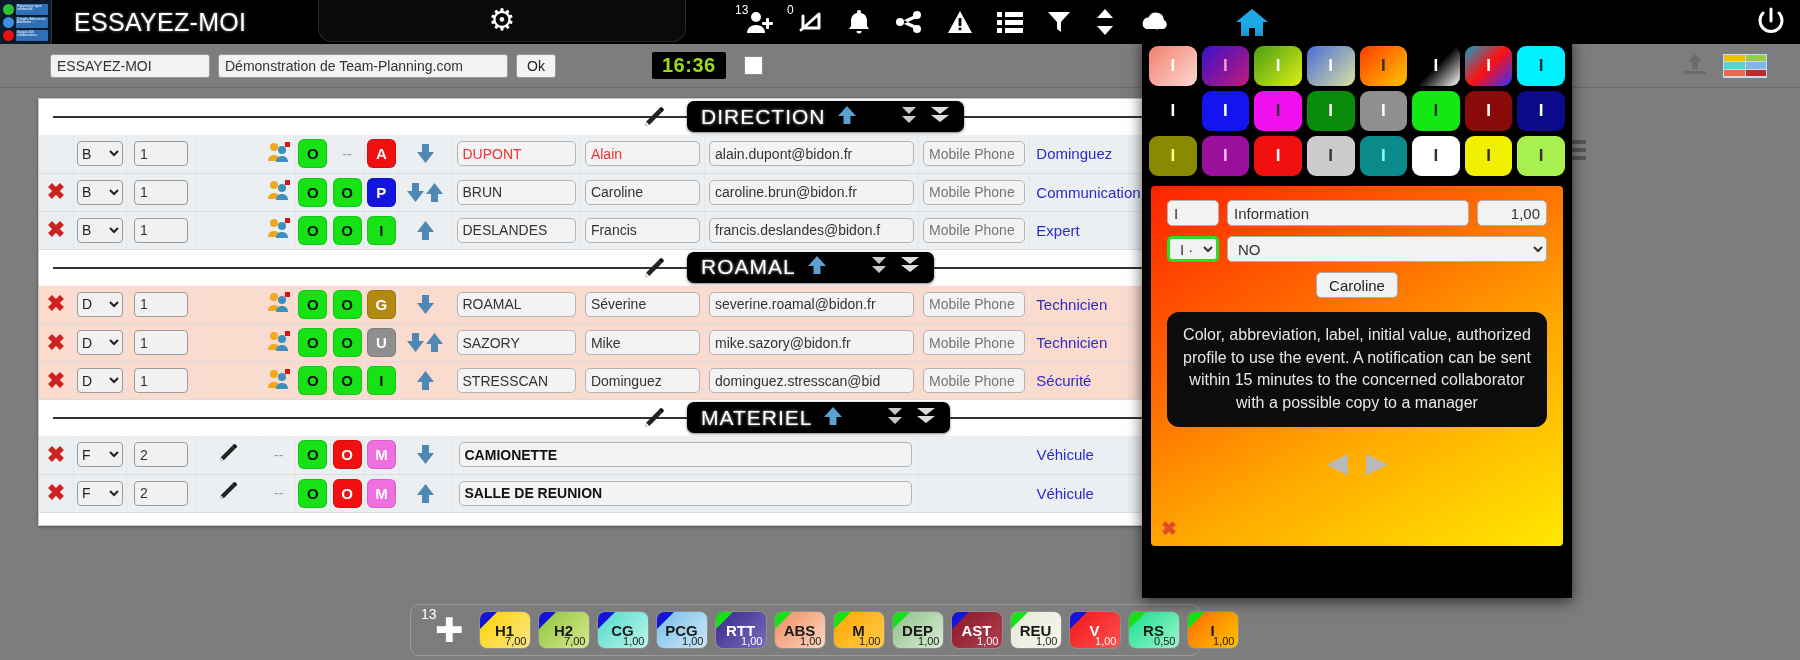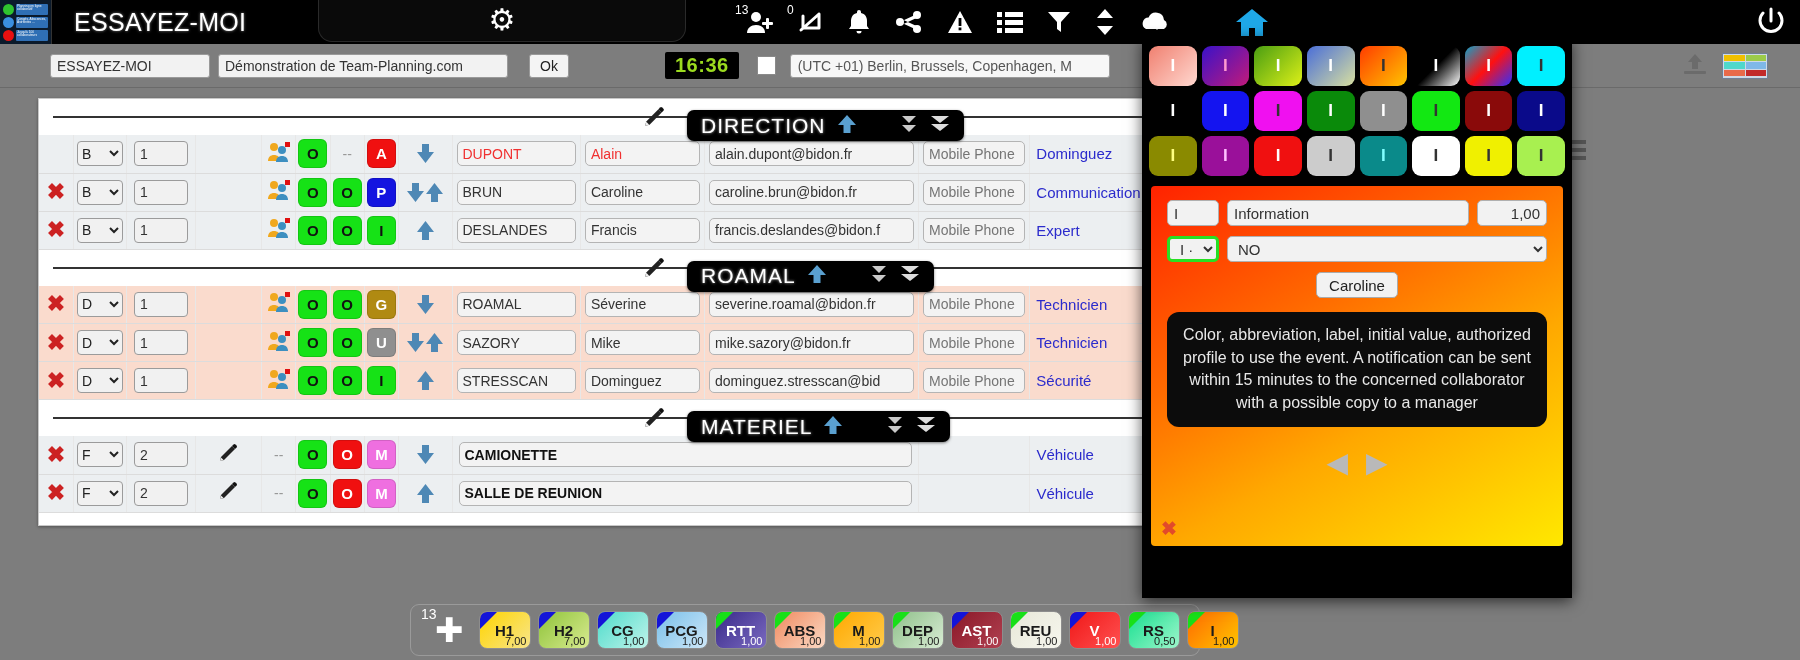--- a/index.html
+++ b/index.html
@@ -86,21 +86,21 @@
     position:absolute; left:38px; top:98px; width:1520px; height:428px;
     background:#fff; border:1px solid #c8c8c8; box-shadow:0 1px 3px rgba(0,0,0,.35);
     overflow:hidden;
   }
   .sec-head{ position:relative; height:36px; }
   .sec-rule{ position:absolute; left:14px; right:14px; top:17px; height:2px; background:#333;}
   .sec-pencil{ position:absolute; left:604px; top:7px; }
   .sec-pill{
     position:absolute; left:648px; top:2px; height:31px; background:#000;
     border-radius:7px; display:flex; align-items:center; gap:12px;
-    padding:0 14px; box-shadow:0 1px 3px rgba(0,0,0,.5);margin-top:9px;
+    padding:0 14px; box-shadow:0 1px 3px rgba(0,0,0,.5);
   }
   .sec-pill .lbl{ color:#fff; font-size:21px; letter-spacing:1px; text-shadow:0 0 3px #bbb;}
 
   table.grid{ border-collapse:collapse; width:100%; table-layout:fixed; }
   table.grid td{
     border-right:1px solid #e7e7e7; border-bottom:1px solid #dcdcdc;
     height:38px; vertical-align:middle; text-align:center; padding:0 2px;
     background:#eceff1;
   }
   tr.tint td{ background:#fadbcd; }
@@ -292,24 +292,23 @@
     <svg width="30" height="30" viewBox="0 0 30 30" fill="none" stroke="#fff" stroke-width="3">
         <path d="M15 2v12" stroke-linecap="round"></path>
         <path d="M7 6a11 11 0 1 0 16 0" stroke-linecap="round"></path>
       </svg>
   </div>
 </div>
 
 <div class="toolbar2">
   <input class="tb-inp" style="width: 160px; margin-left: 50px;" value="ESSAYEZ-MOI">
   <input class="tb-inp" style="width: 290px; margin-left: 8px;" value="Démonstration de Team-Planning.com">
-  <button class="btn-ok" style="margin-left:21px;">Ok</button>
+  <button class="btn-ok" style="margin-left:8px;">Ok</button>
   <div class="clock" style="margin-left:96px;">16:36</div>
   <div class="chk" style="margin-left:18px;"></div>
-  <div class="tz" style="margin-left:14px;width:320px;">(UTC +01) Berlin, Brussels, Copenhagen, M</div>
   <div style="flex:1"></div>
   <div style="margin-right:14px;">
     <svg width="26" height="22" viewBox="0 0 26 22" fill="#6b6b6b">
         <path d="M13 1 20 9h-4v7h-6V9H6z"></path>
         <rect x="2" y="18" width="22" height="3" rx="1"></rect>
       </svg>
   </div>
   <div class="mini-legend" style="margin-right:32px;">
     <i style="background:#f0c000"></i>
       <i style="background:#9ccb4a"></i>

